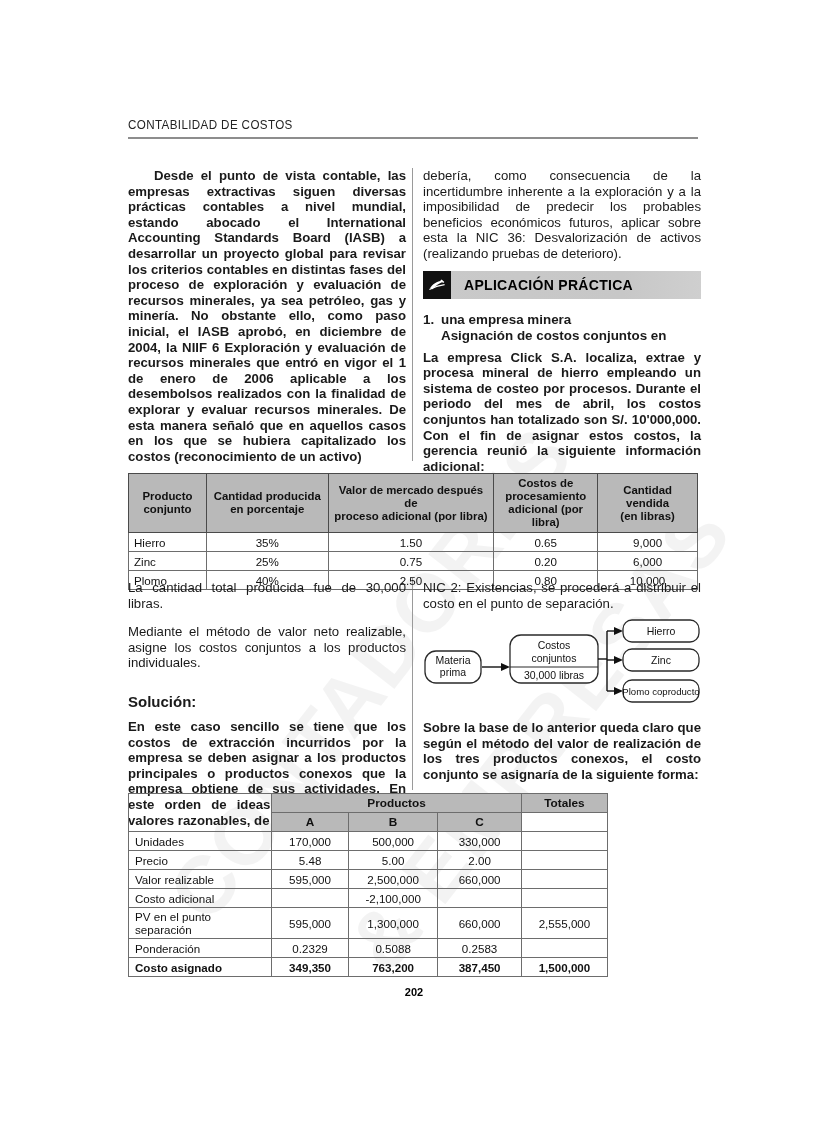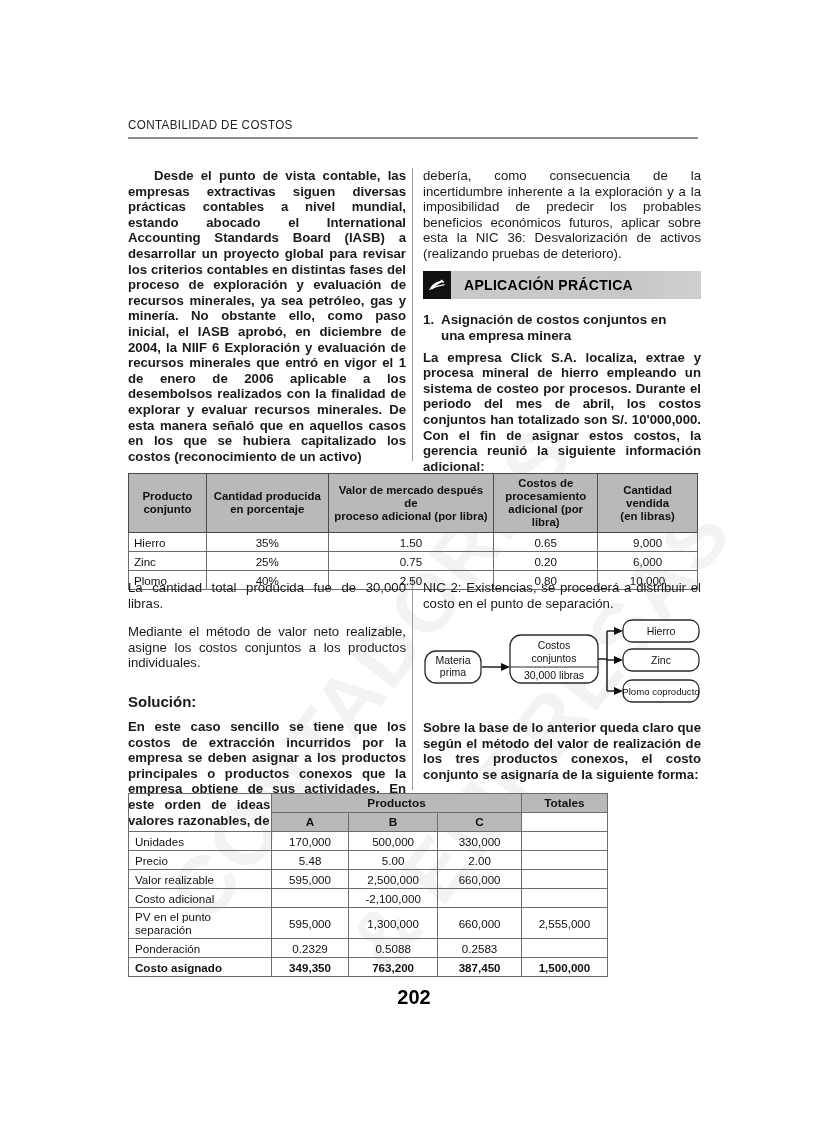--- a/index.html
+++ b/index.html
@@ -185,21 +185,21 @@
 
   
   #flow-diagram { margin: 6px 0 11px 0; }
 
   
   #page-number {
     position: absolute;
     left: 0; top: 986px;
     width: 828px;
     text-align: center;
-    font-size: 20px;
+    font-size: 11px;
     font-weight: bold;
     color: #000;
   }
 </style>
 </head>
 <body>
 
 <div id="watermark">
   <div class="wm-text wm1">CONTADORES</div>
   <div class="wm-text wm2">&amp; EMPRESAS</div>
@@ -228,22 +228,22 @@
           <path d="M3.0 13.2 C5.2 9.4, 10.0 6.2, 15.2 5.4 L16.6 6.6 C12.4 8.4, 8.0 11.2, 5.4 14.2 Z" fill="#ffffff"></path>
           <path d="M14.4 4.6 L17.4 7.0 L16.2 8.0 L13.3 5.6 Z" fill="#ffffff"></path>
           <path d="M2.4 14.6 C6.5 12.4, 12.0 10.4, 17.6 9.6" stroke="#ffffff" stroke-width="1.1" fill="none"></path>
         </svg>
       </span>
       <span class="banner-label">APLICACIÓN PRÁCTICA</span>
     </div>
 
     <h3 class="sec-title">
       <span class="num">1.</span>
+      <span class="st-l2">una empresa minera</span>
       <span class="st-l2">Asignación de costos conjuntos en</span>
-      <span class="st-l2">una empresa minera</span>
     </h3>
 
     <p class="body">La empresa Click S.A. localiza, extrae y procesa mineral de hierro empleando un sistema de costeo por procesos. Durante el periodo del mes de abril, los costos conjuntos han totalizado son S/. 10'000,000. Con el fin de asignar estos costos, la gerencia reunió la siguiente información adicional:</p>
   </div>
 
   <div id="table1-wrap">
     <table class="tbl" id="table1">
       <thead>
         <tr>
           <th style="width:78px">

